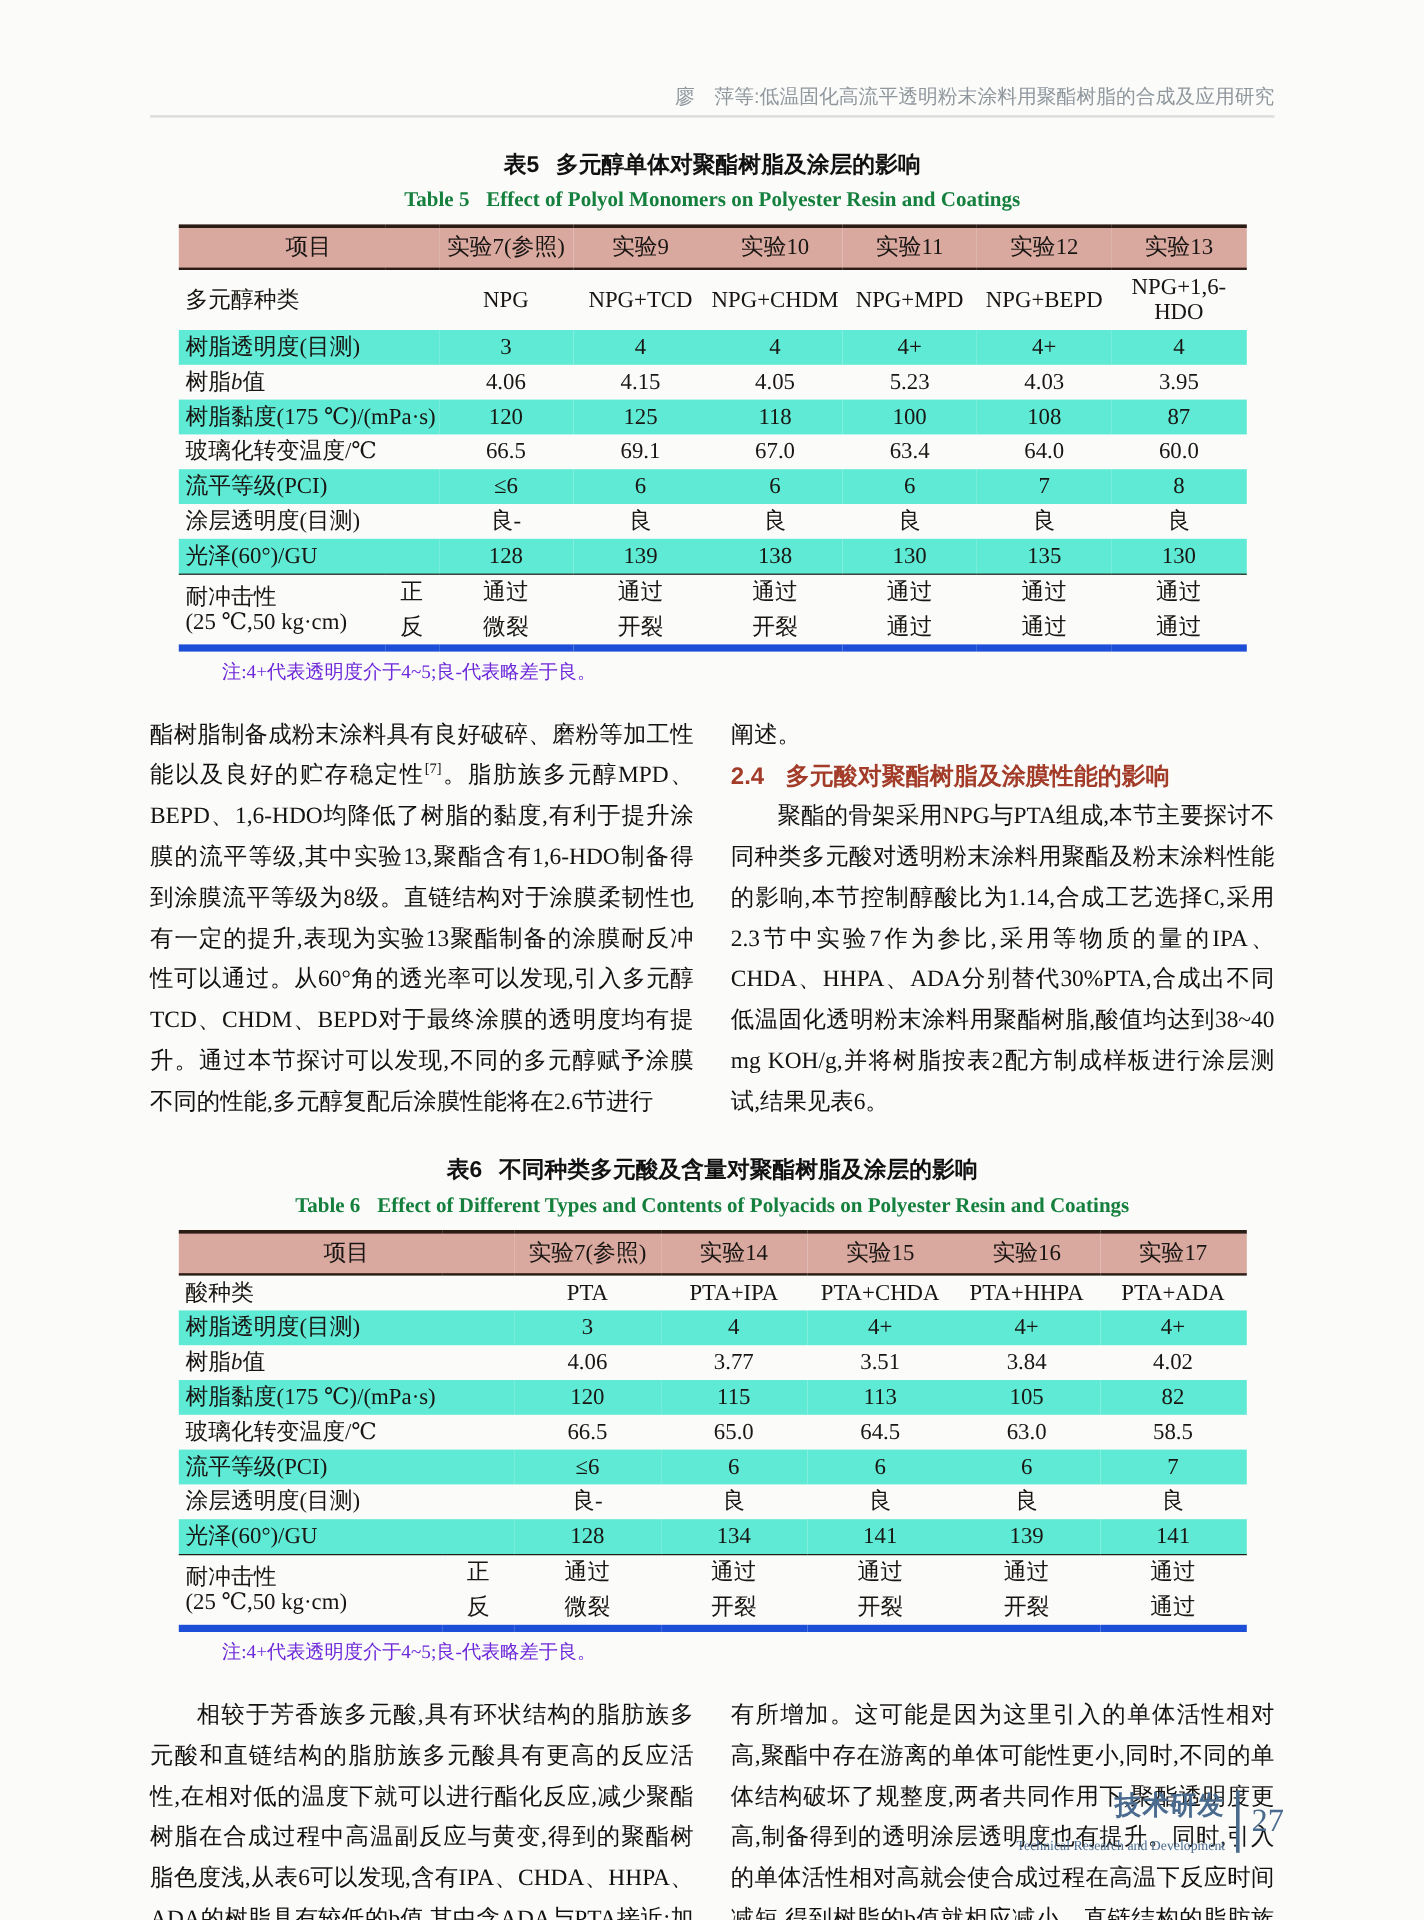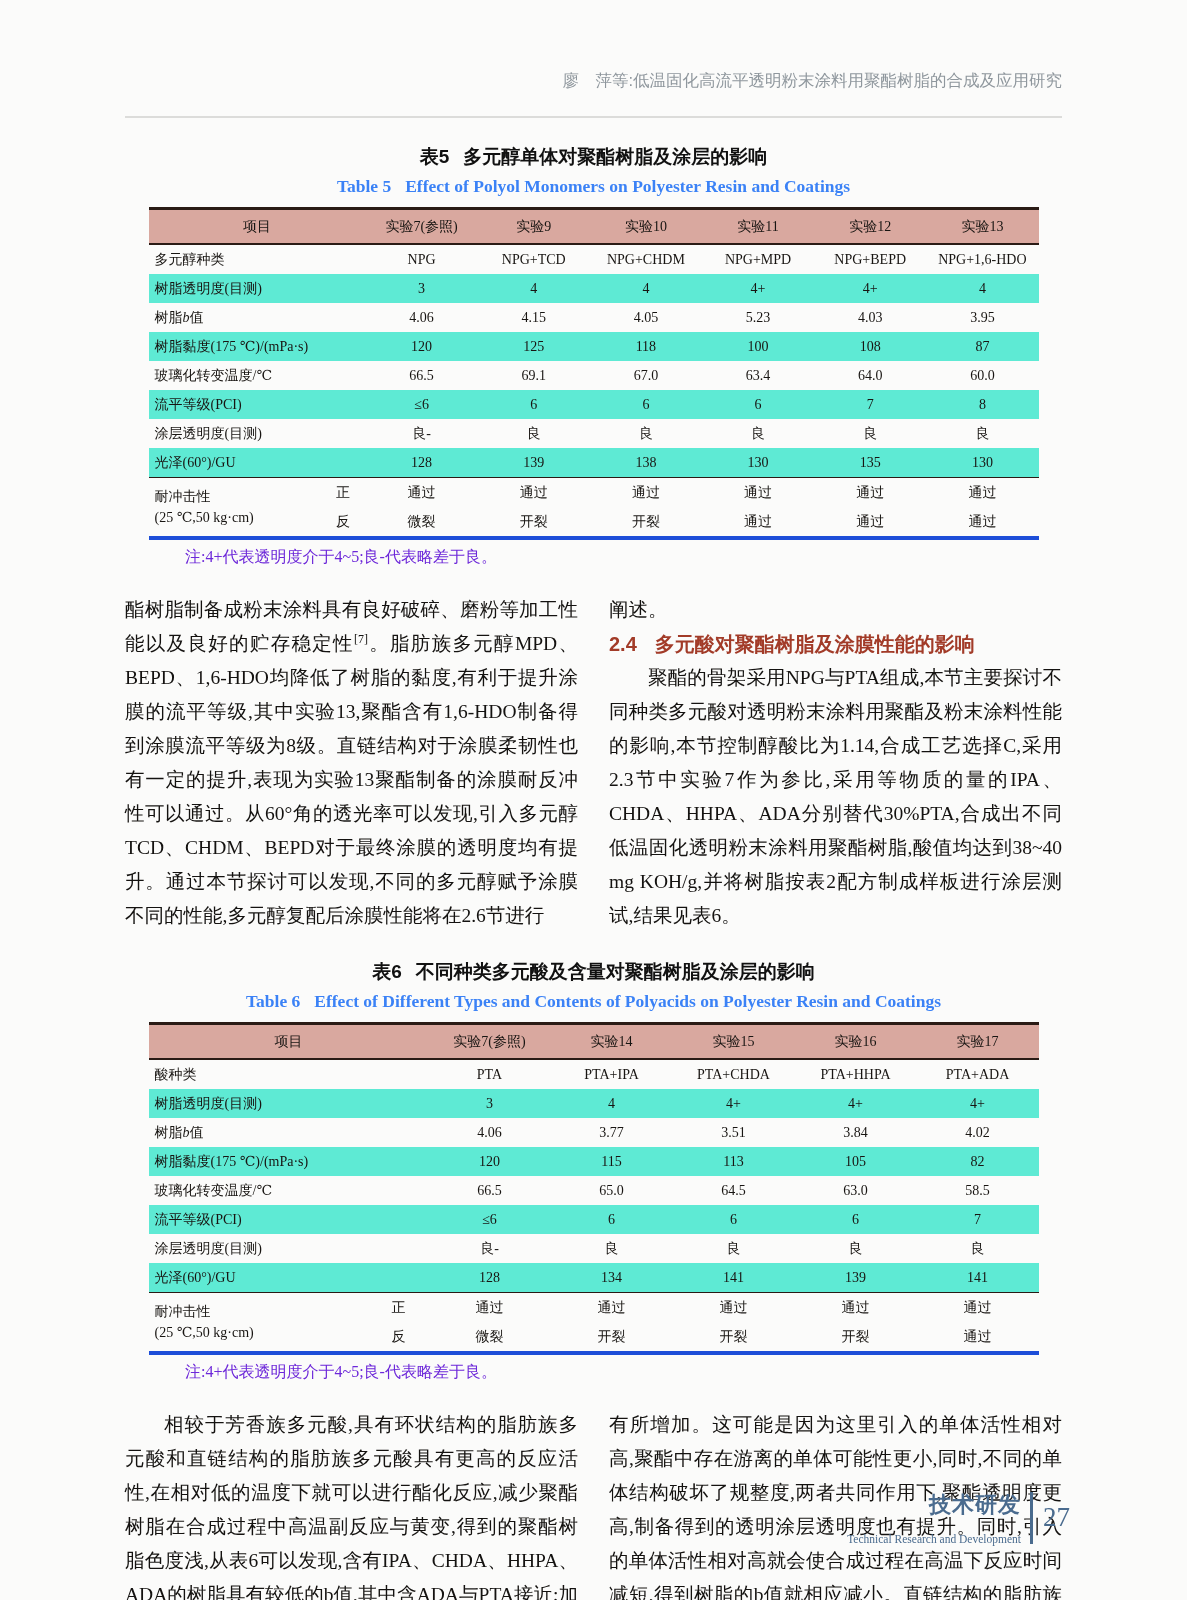--- a/index.html
+++ b/index.html
@@ -7,45 +7,45 @@
     width:1187px;height:1600px;
     background:#fbfbfa;
     position:relative;
     font-family:"Liberation Serif","DejaVu Serif",serif;
     color:#141210;
     overflow:hidden;
   }
   .page-header{
     margin:0 125px;
     padding-top:70px;
-    padding-bottom:24px;
+    padding-bottom:4px;
     text-align:right;
     color:#8f979d;
     font-size:16.5px;
     font-family:"Liberation Sans","DejaVu Sans",sans-serif;
     border-bottom:2px solid #dcdcda;
   }
   .tablewrap{margin:0 125px;}
   .tbl-title-zh{
     margin-top:26px;text-align:center;
     font-family:"Liberation Sans","DejaVu Sans",sans-serif;
     font-weight:bold;font-size:19px;color:#111;
   }
   .tbl-title-zh .gap, .tbl-title-en .gap{display:inline-block;width:14px;}
   .tbl-title-en{
     margin-top:6px;margin-bottom:10px;text-align:center;
     font-family:"Liberation Serif","DejaVu Serif",serif;
-    font-weight:bold;font-size:17.5px;color:#3b82f6;
+    font-weight:bold;font-size:17.5px;color:#15803d;
   }
   table.paper-table{
     border-collapse:collapse;
     width:890px;margin:0 auto;
     border-top:3px solid #2a1b15;
-    border-bottom:4px solid #1d4ed8;
-    font-size:14px;color:#181512;
+    border-bottom:6px solid #1d4ed8;
+    font-size:19px;color:#181512;
     table-layout:fixed;
   }
   table.paper-table th, table.paper-table td{
     font-weight:400;text-align:center;
     padding:4px 2px;line-height:21px;
   }
   table.paper-table tr.head{background:#d9a89f;border-bottom:2px solid #2a1b15;}
   table.paper-table tr.head th{padding:6px 2px;}
   table.paper-table tr.shaded{background:#5eead4;}
   table.paper-table td.label{text-align:left;padding-left:6px;white-space:nowrap;overflow:visible;}

